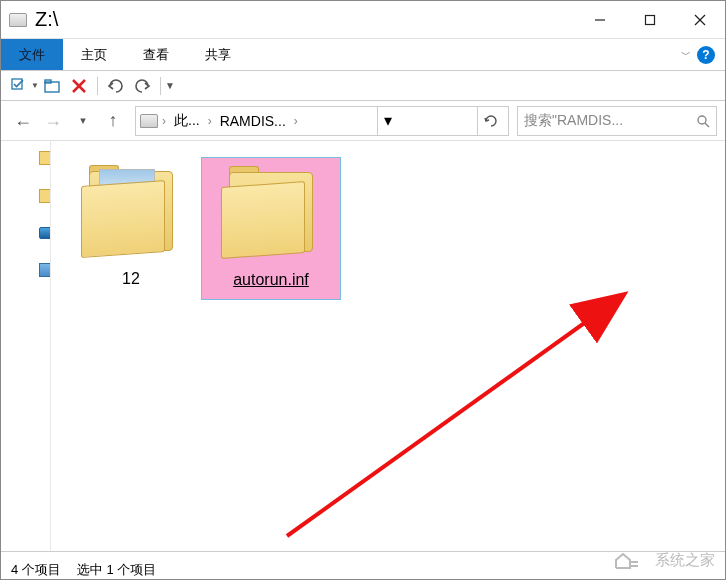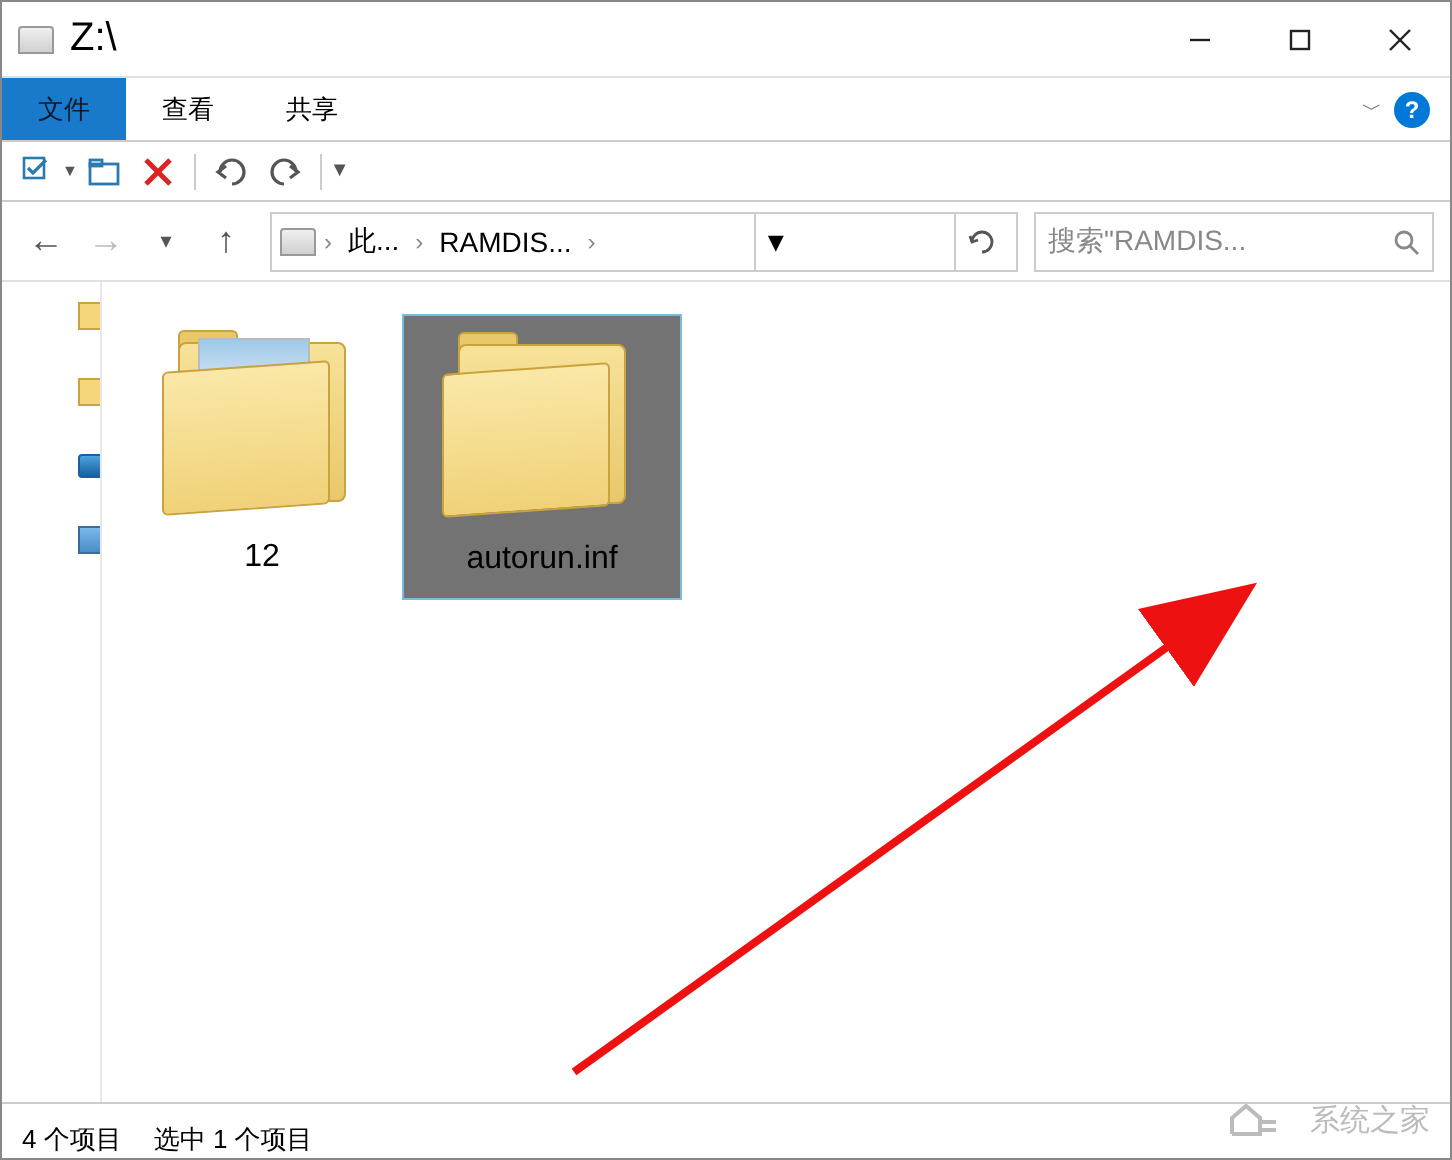--- a/index.html
+++ b/index.html
@@ -40,21 +40,21 @@
     
     
     .main { display: flex; height: calc(100% - 38px - 32px - 30px - 40px - 28px); }
     .sidebar { width: 50px; border-right: 1px solid #e8e8e8; position: relative; overflow: hidden; }
     .sidebar-strip { position: absolute; left: 38px; top: 10px; width: 20px; display:flex; flex-direction:column; gap: 24px; }
     .mini { width: 16px; height: 14px; background: #f5d67b; border: 1px solid #caa23e; }
     .mini.pc { width: 16px; height: 12px; background: linear-gradient(#4aa3df,#1b5f9e); border:1px solid #1b5f9e; border-radius:2px; }
     
     .content { flex: 1; padding: 16px 10px; display: flex; align-items: flex-start; }
     .item { width: 140px; text-align: center; padding: 8px 4px; }
-    .item.selected { background: #737373; border: 1px solid #7abce0; }
+    .item.selected { background: #f9a8d4; border: 1px solid #7abce0; text-decoration: underline; }
     .folder-icon { width: 100px; height: 96px; margin: 0 auto 8px; position: relative; }
     .folder-back { position: absolute; left: 8px; top: 6px; width: 84px; height: 80px; background: linear-gradient(#f7e29a, #e8c86a); border: 1px solid #caa23e; border-radius: 4px; }
     .folder-tab { position: absolute; left: 8px; top: 0; width: 30px; height: 10px; background: #e8c86a; border: 1px solid #caa23e; border-bottom: none; border-radius: 3px 3px 0 0; }
     .folder-front { position: absolute; left: 0; top: 18px; width: 84px; height: 72px; background: linear-gradient(#fae8a8, #f0d178); border: 1px solid #caa23e; border-radius: 3px; transform: skewY(-4deg); }
     .folder-insert { position: absolute; left: 18px; top: 4px; width: 56px; height: 72px; background: #fff; border: 1px solid #bbb; }
     .folder-insert.dark { background: #222; }
     .folder-insert.notepad { background: repeating-linear-gradient(#fff, #fff 6px, #cde 6px, #cde 7px); }
     .folder-insert.photo { background: linear-gradient(#a0c8e8, #fff 60%, #d8c090); }
     .item-label { font-size: 16px; word-break: break-all; line-height: 1.3; }
     
@@ -90,20 +90,21 @@
       <svg width="12" height="12">
           <line x1="1" y1="1" x2="11" y2="11" stroke="#222" stroke-width="1.2"></line>
           <line x1="11" y1="1" x2="1" y2="11" stroke="#222" stroke-width="1.2"></line>
         </svg>
     </div>
   </div>
 </div>
 
 <div class="ribbon-tabs">
   <div class="tab file">文件</div>
+  <div class="tab">主页</div>
   <div class="tab">查看</div>
   <div class="tab">共享</div>
   <div class="ribbon-right">
     <span class="caret-down">﹀</span>
     <div class="help-icon">?</div>
   </div>
 </div>
 
 <div class="qat">
   <div class="qat-item qat-check">

